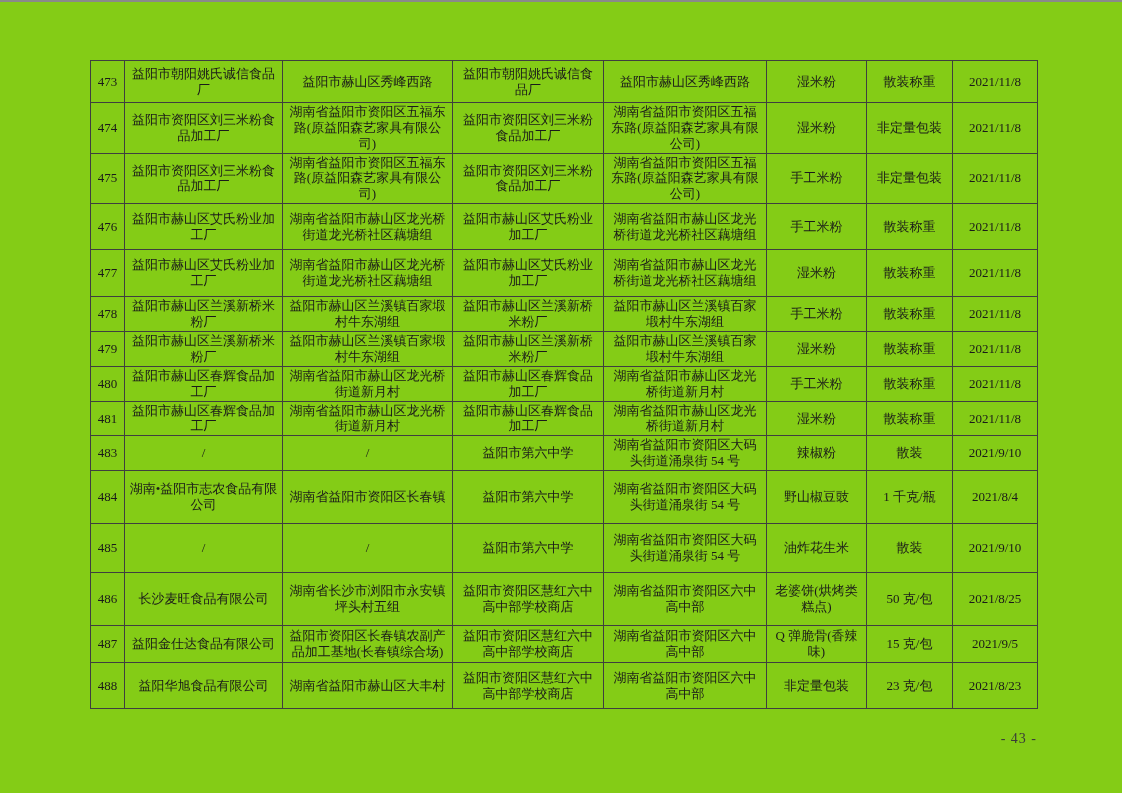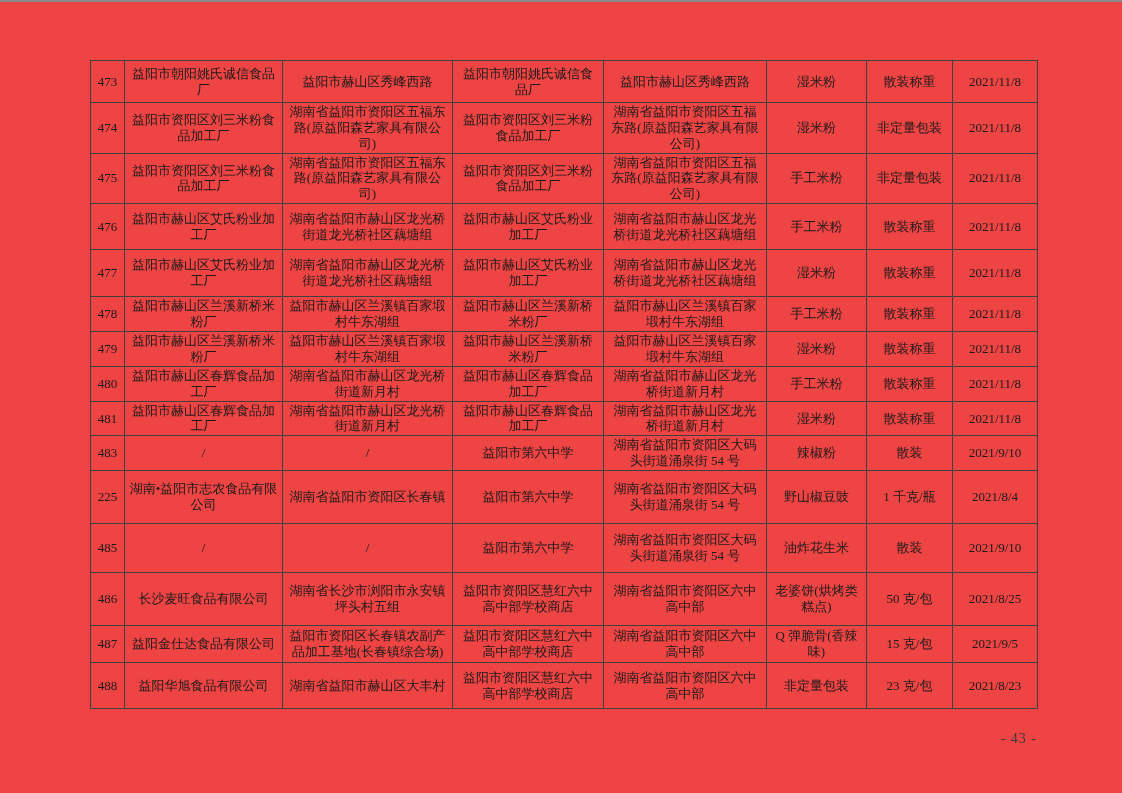--- a/index.html
+++ b/index.html
@@ -3,21 +3,21 @@
 <meta charset="utf-8">
 <style>
   * { margin: 0; padding: 0; box-sizing: border-box; }
   html, body {
     width: 1122px; height: 793px;
     background: #ffffff;
     font-family: "Liberation Serif", "DejaVu Serif", serif;
     color: #1a1a1a;
     overflow: hidden;
   }
-  .page { position: relative; width: 1122px; height: 793px; background: #ef4444; }
+  .page { position: relative; width: 1122px; height: 793px; background: #84cc16; }
   .top-edge {
     position: absolute; left: 0; top: 0;
     width: 1122px; height: 2px; background: #8a8a8a;
   }
   table.sample-table {
     position: absolute; left: 90px; top: 60px;
     width: 947px;
     border-collapse: collapse;
     table-layout: fixed;
   }
@@ -168,21 +168,21 @@
           <td>483</td>
           <td>/</td>
           <td>/</td>
           <td>益阳市第六中学</td>
           <td>湖南省益阳市资阳区大码头街道涌泉街 54 号</td>
           <td>辣椒粉</td>
           <td>散装</td>
           <td>2021/9/10</td>
         </tr>
         <tr>
-          <td>225</td>
+          <td>484</td>
           <td>湖南•益阳市志农食品有限公司</td>
           <td>湖南省益阳市资阳区长春镇</td>
           <td>益阳市第六中学</td>
           <td>湖南省益阳市资阳区大码头街道涌泉街 54 号</td>
           <td>野山椒豆豉</td>
           <td>1 千克/瓶</td>
           <td>2021/8/4</td>
         </tr>
         <tr>
           <td>485</td>

